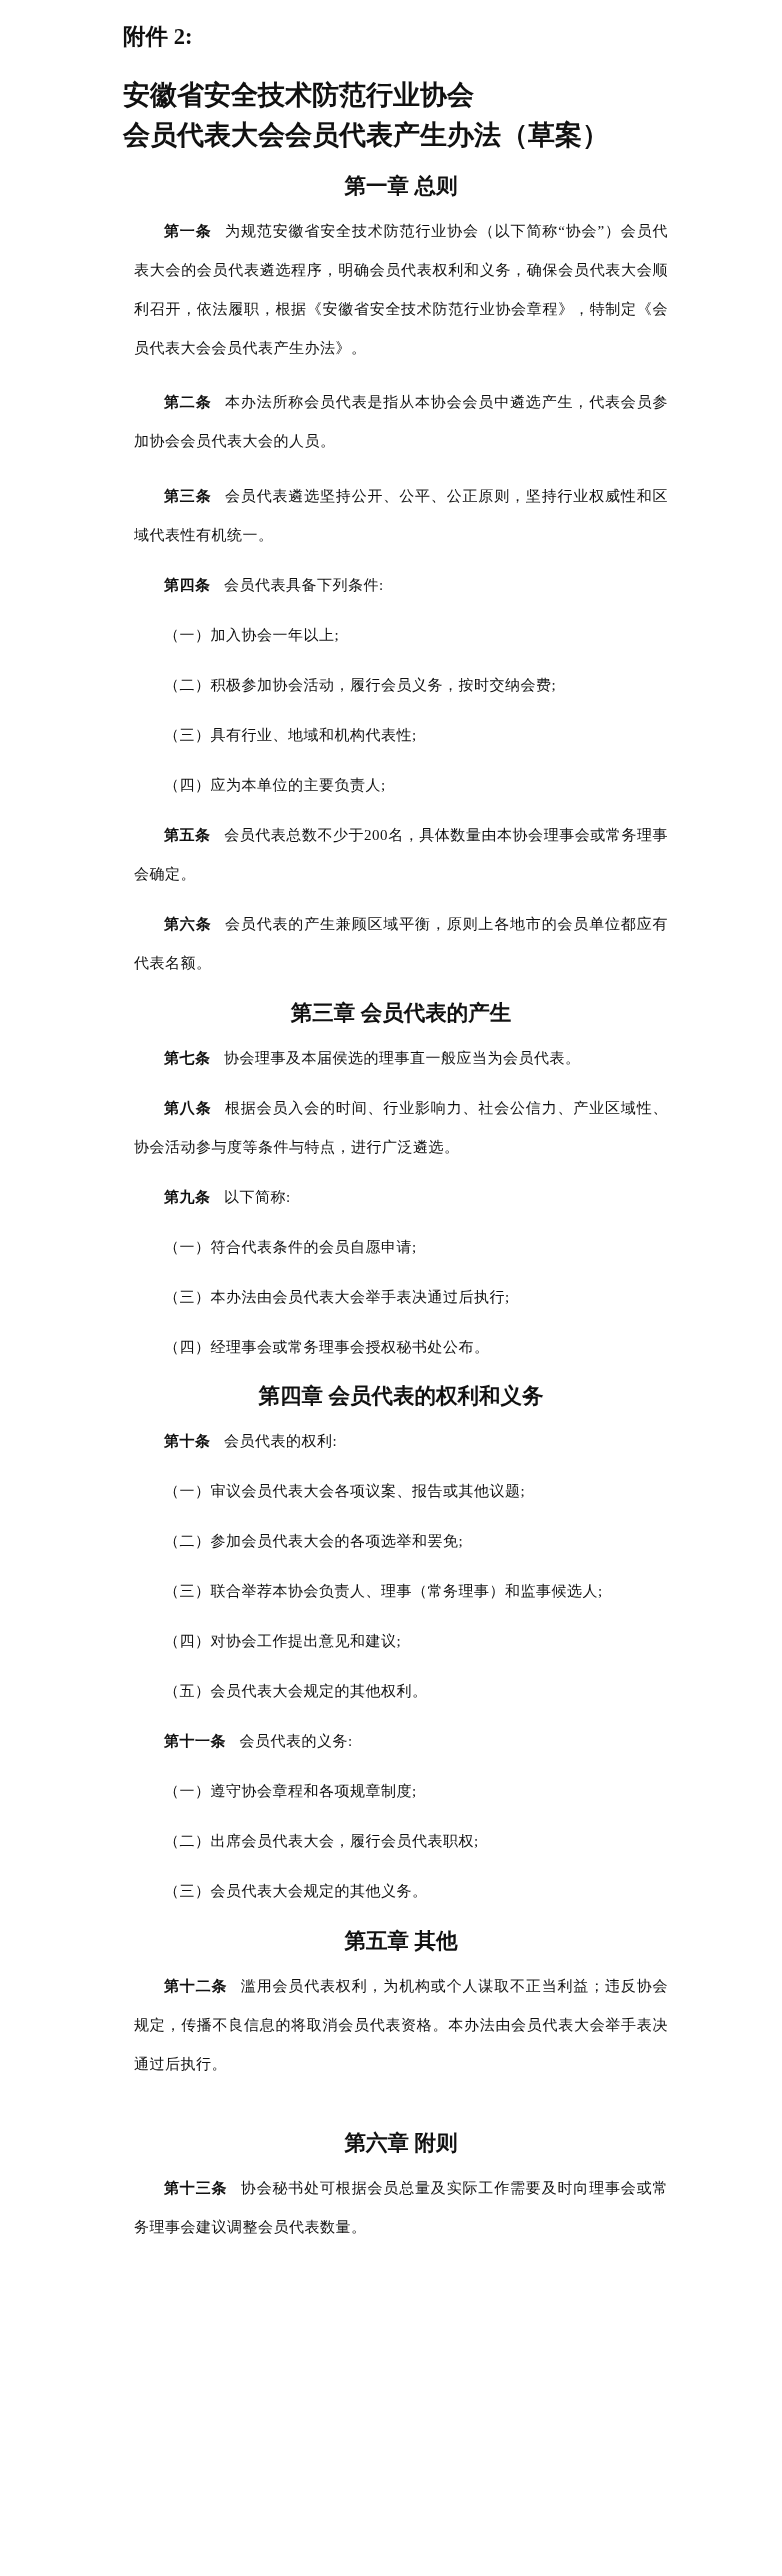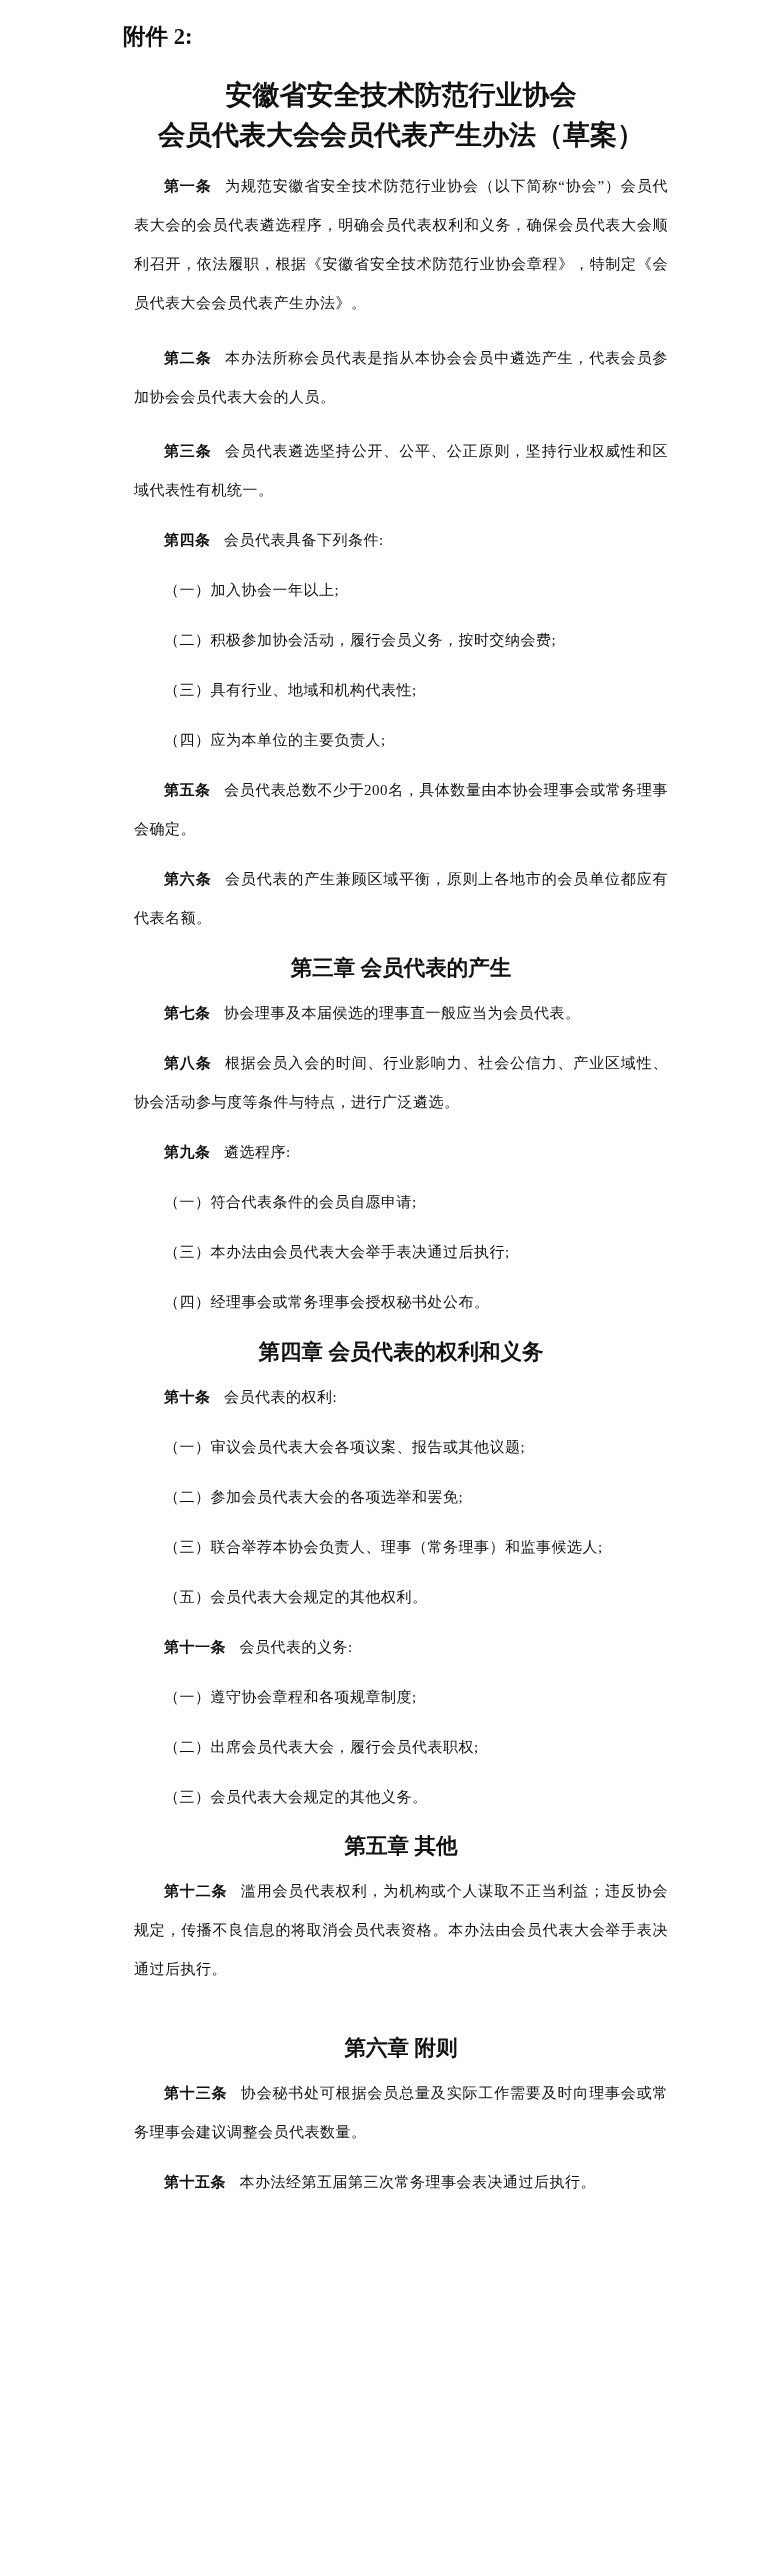--- a/index.html
+++ b/index.html
@@ -15,21 +15,20 @@
     padding: 21.5px 104px 0 123px;
     overflow: hidden;
   }
   .attachment-label {
     font-size: 22.5px;
     font-weight: bold;
     line-height: 29px;
     margin-bottom: 25.4px;
   }
   .doc-title {
-    text-align: center;
     font-weight: bold;
     font-size: 27px;
   }
   .doc-title.line1 { margin-top: 23.5px; line-height: 39px; }
   .doc-title.line2 { line-height: 41px; }
   .chapter { margin: 0; }
   .chapter.gap-before { margin-top: 45px; }
   .chapter-heading {
     text-align: center;
     font-weight: bold;
@@ -57,48 +56,50 @@
 
 <div class="doc-page">
   <div class="attachment-label">附件 2:</div>
 
   <div class="doc-title line1">安徽省安全技术防范行业协会</div>
 
   <div class="doc-title line2">会员代表大会会员代表产生办法（草案）</div>
 
   <div id="document-body">
       <div class="chapter">
+        <div class="chapter-heading">第一章 总则</div>
         <p class="para has-num"><span class="num">第一条</span><span>为规范安徽省安全技术防范行业协会（以下简称“协会”）会员代表大会的会员代表遴选程序，明确会员代表权利和义务，确保会员代表大会顺利召开，依法履职，根据《安徽省安全技术防范行业协会章程》，特制定《会员代表大会会员代表产生办法》。</span></p>
         <p class="para has-num"><span class="num">第二条</span><span>本办法所称会员代表是指从本协会会员中遴选产生，代表会员参加协会会员代表大会的人员。</span></p>
         <p class="para has-num"><span class="num">第三条</span><span>会员代表遴选坚持公开、公平、公正原则，坚持行业权威性和区域代表性有机统一。</span></p>
       </div>
       <div class="chapter">
         <p class="para has-num"><span class="num">第四条</span><span>会员代表具备下列条件:</span></p>
         <p class="para"><span>（一）加入协会一年以上;</span></p>
         <p class="para"><span>（二）积极参加协会活动，履行会员义务，按时交纳会费;</span></p>
         <p class="para"><span>（三）具有行业、地域和机构代表性;</span></p>
         <p class="para"><span>（四）应为本单位的主要负责人;</span></p>
         <p class="para has-num"><span class="num">第五条</span><span>会员代表总数不少于200名，具体数量由本协会理事会或常务理事会确定。</span></p>
         <p class="para has-num"><span class="num">第六条</span><span>会员代表的产生兼顾区域平衡，原则上各地市的会员单位都应有代表名额。</span></p>
       </div>
       <div class="chapter">
         <div class="chapter-heading">第三章 会员代表的产生</div>
         <p class="para has-num"><span class="num">第七条</span><span>协会理事及本届侯选的理事直一般应当为会员代表。</span></p>
         <p class="para has-num"><span class="num">第八条</span><span>根据会员入会的时间、行业影响力、社会公信力、产业区域性、协会活动参与度等条件与特点，进行广泛遴选。</span></p>
-        <p class="para has-num"><span class="num">第九条</span><span>遴选程序:</span></p>
+        <p class="para has-num"><span class="num">第九条</span><span>以下简称:</span></p>
         <p class="para"><span>（一）符合代表条件的会员自愿申请;</span></p>
         <p class="para"><span>（三）本办法由会员代表大会举手表决通过后执行;</span></p>
         <p class="para"><span>（四）经理事会或常务理事会授权秘书处公布。</span></p>
       </div>
       <div class="chapter">
         <div class="chapter-heading">第四章 会员代表的权利和义务</div>
         <p class="para has-num"><span class="num">第十条</span><span>会员代表的权利:</span></p>
         <p class="para"><span>（一）审议会员代表大会各项议案、报告或其他议题;</span></p>
         <p class="para"><span>（二）参加会员代表大会的各项选举和罢免;</span></p>
         <p class="para"><span>（三）联合举荐本协会负责人、理事（常务理事）和监事候选人;</span></p>
+        <p class="para"><span>（四）对协会工作提出意见和建议;</span></p>
         <p class="para"><span>（五）会员代表大会规定的其他权利。</span></p>
         <p class="para has-num"><span class="num">第十一条</span><span>会员代表的义务:</span></p>
         <p class="para"><span>（一）遵守协会章程和各项规章制度;</span></p>
         <p class="para"><span>（二）出席会员代表大会，履行会员代表职权;</span></p>
         <p class="para"><span>（三）会员代表大会规定的其他义务。</span></p>
       </div>
       <div class="chapter">
         <div class="chapter-heading">第五章 其他</div>
         <p class="para has-num"><span class="num">第十二条</span><span>滥用会员代表权利，为机构或个人谋取不正当利益；违反协会规定，传播不良信息的将取消会员代表资格。本办法由会员代表大会举手表决通过后执行。</span></p>
       </div>

